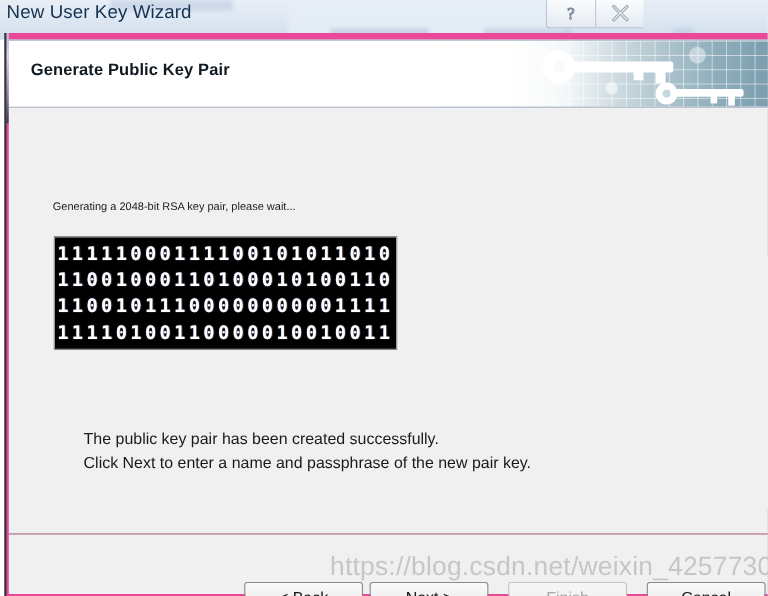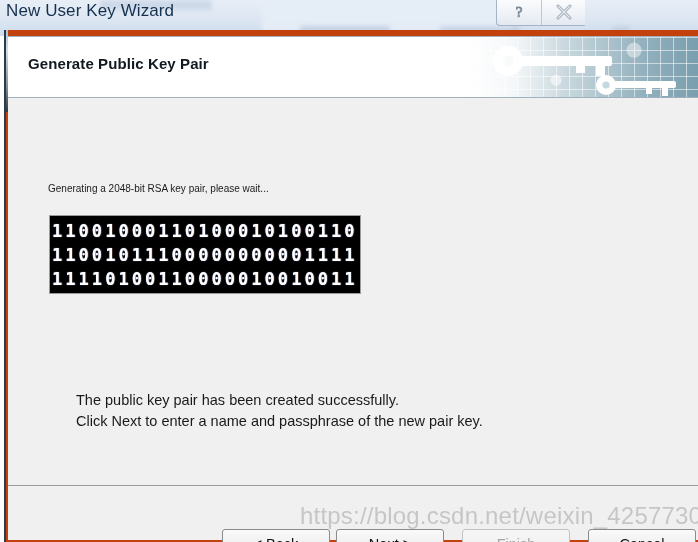--- a/index.html
+++ b/index.html
@@ -79,21 +79,21 @@
   .win-btn + .win-btn { border-left: 1px solid #bcc8d6; }
   .win-btn svg { display: block; }
 
   
   .dialog {
     position: absolute;
     left: 4px;
     top: 30px;
     width: 694px;
     height: 512px;
-    background: #c2410c;
+    background: #ec4899;
     border-left: 2px solid #2f3a44;
     box-sizing: border-box;
   }
   .dialog-left-glow {
     position: absolute;
     left: 0;
     top: 0;
     width: 2px;
     height: 82px;
     background: linear-gradient(to bottom, #a9c4d6 0%, #cfe0ea 25%, #7e8d99 70%, #2f3a44 100%);
@@ -312,20 +312,21 @@
         <div class="fade-left"></div>
       </div>
       <div class="banner-title">Generate Public Key Pair</div>
     </div>
 
     <div class="content">
 
       <div class="status-line">Generating a 2048-bit RSA key pair, please wait...</div>
 
       <div class="matrix">
+        <div class="matrix-row">11111000111100101011010</div>
         <div class="matrix-row">11001000110100010100110</div>
         <div class="matrix-row">11001011100000000001111</div>
         <div class="matrix-row">11110100110000010010011</div>
       </div>
 
       <div class="outcome">
         <div>The public key pair has been created successfully.</div>
         <div>Click Next to enter a name and passphrase of the new pair key.</div>
       </div>
     </div>

